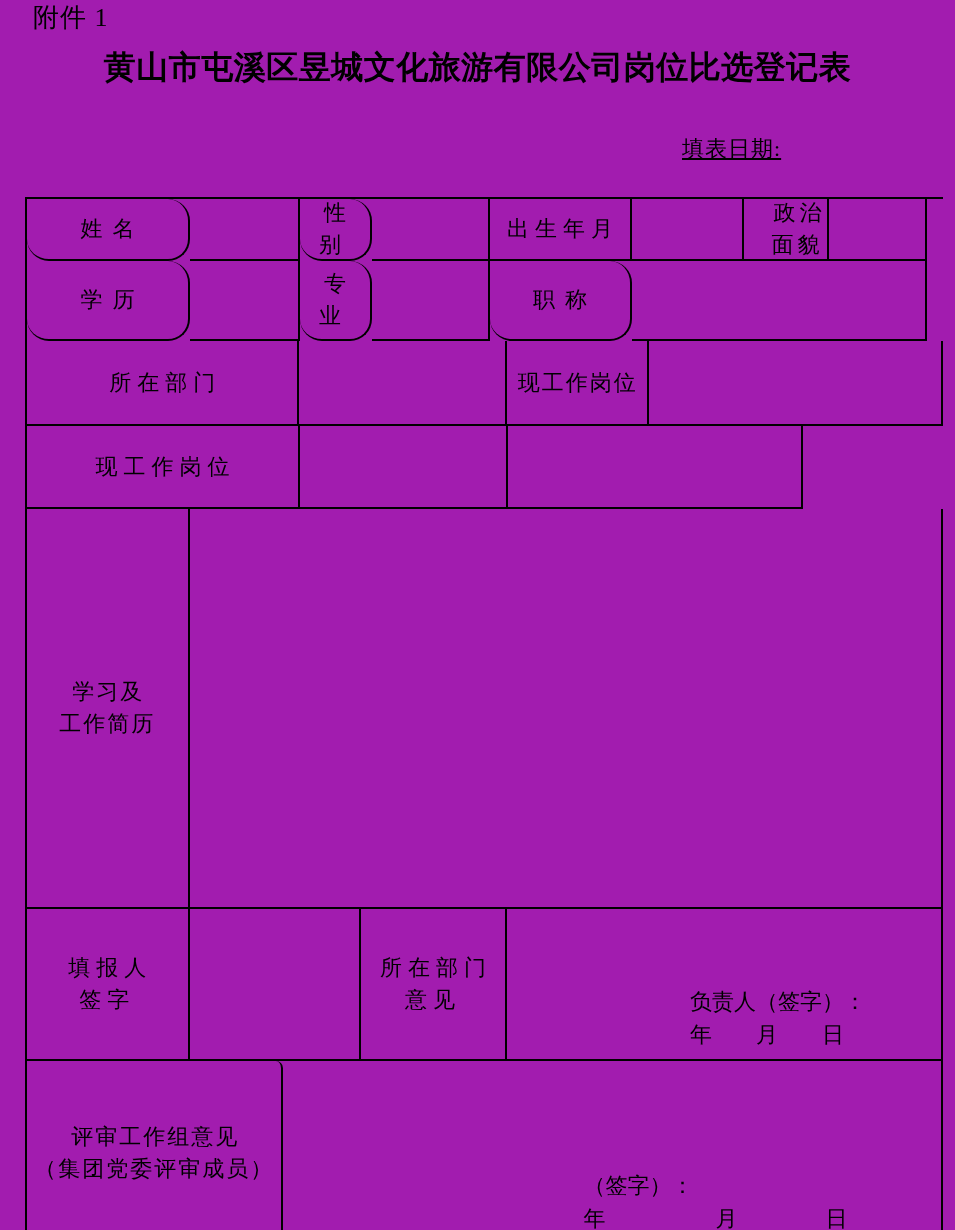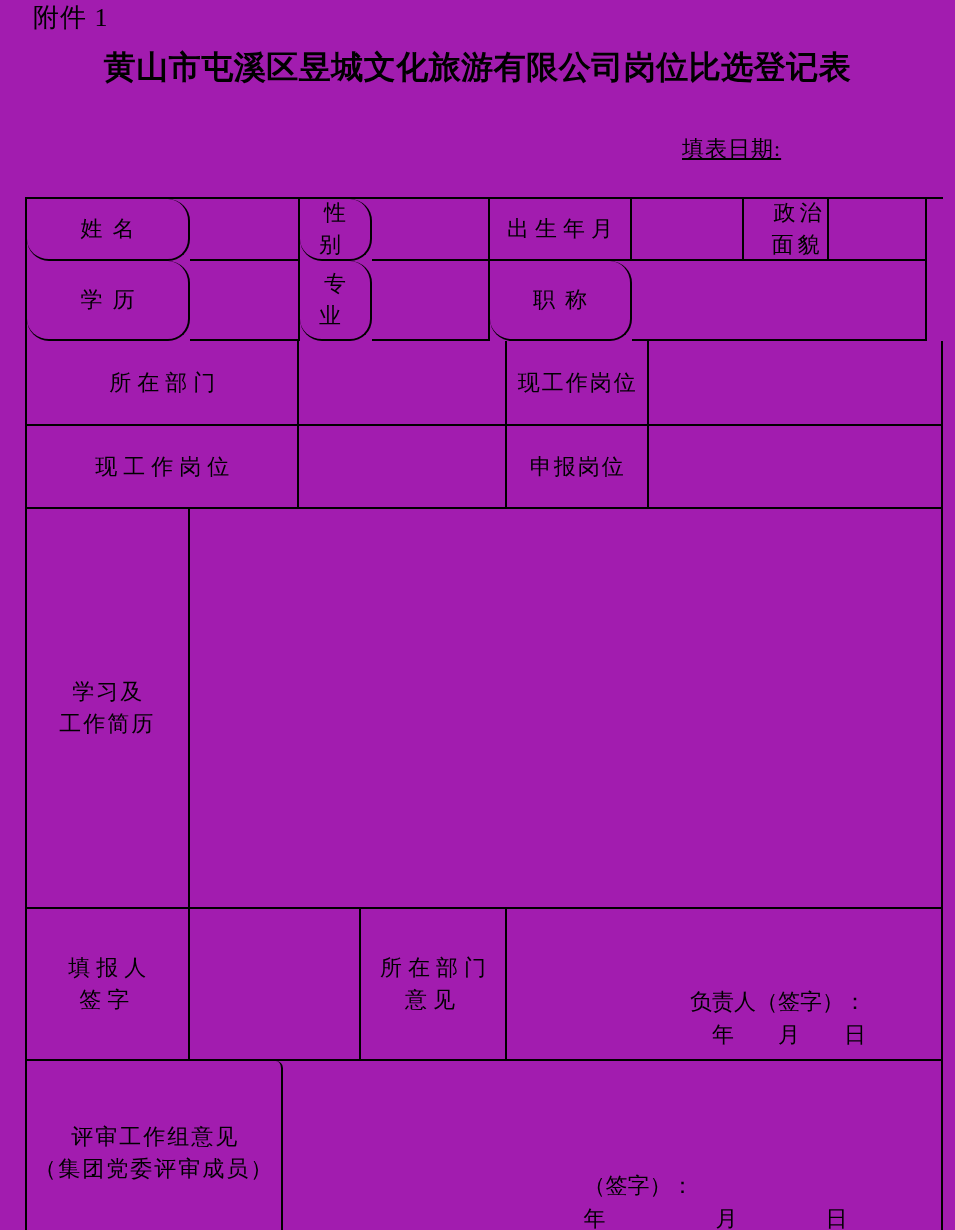--- a/index.html
+++ b/index.html
@@ -54,21 +54,21 @@
    .w755{width:755px;}
    .w172{width:172px;} .w146{width:146px;} .w437{width:437px;}
    .w257{width:257px;border-radius:7px;} .w661{width:661px;}
 
   
   .sig-cell { align-items:flex-start; justify-content:flex-start; }
   .sig-block {
     display:flex; flex-direction:column; justify-content:flex-end;
     height:100%; text-align:left; white-space:pre; line-height:33px;
   }
-  .sig-block-r6 { padding:16px 0 8px 183px;align-items:flex-end; }
+  .sig-block-r6 { padding:16px 0 8px 183px; }
   .sig-block-r7 { padding:4px 0 10px 300px; }
 </style>
 </head>
 <body>
 
 <div class="page">
 
   <div class="attachment">附件 1</div>
   <div class="doc-title">黄山市屯溪区昱城文化旅游有限公司岗位比选登记表</div>
   <div class="fill-date">填表日期:</div>
@@ -99,21 +99,20 @@
     <div class="row">
       <div class="cell r3 w273 ls6">所在部门</div>
       <div class="cell r3 w208"></div>
       <div class="cell r3 w142 ls2">现工作岗位</div>
       <div class="cell r3 w295"></div>
     </div>
 
     <div class="row">
       <div class="cell r4 w273 ls6">现工作岗位</div>
       <div class="cell r4 w208"></div>
-      <div class="cell r4 w142 ls2">申报岗位</div>
       <div class="cell r4 w295"></div>
     </div>
 
     <div class="row">
       <div class="cell r5 w163 ls2">学习及
 工作简历</div>
       <div class="cell r5 w755"></div>
     </div>
 
     <div class="row">

